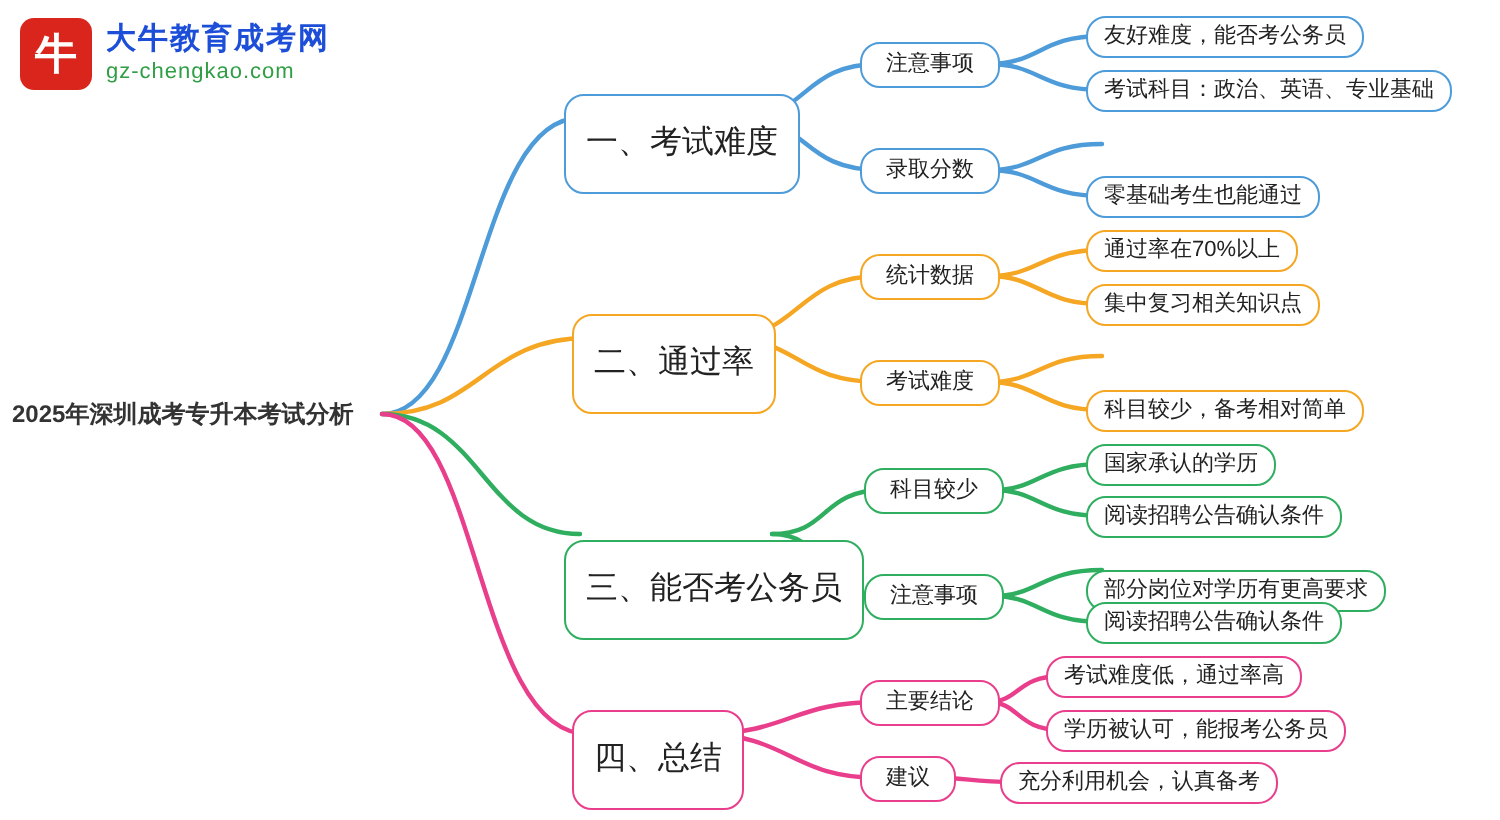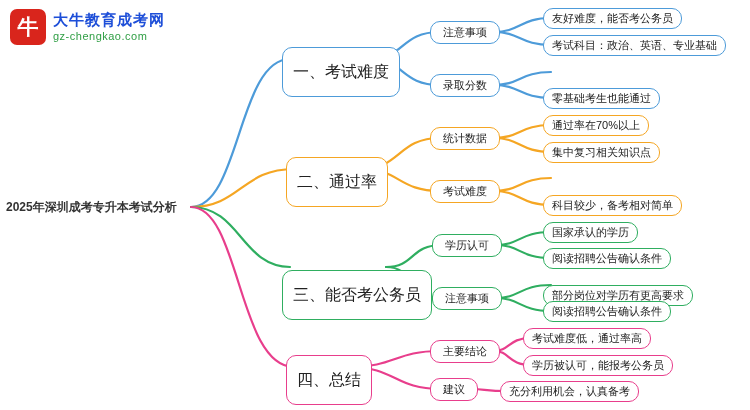--- a/index.html
+++ b/index.html
@@ -96,21 +96,21 @@
 
   <div class="node main b1" style="left:282px;top:47px;">一、考试难度</div>
   <div class="node main b2" style="left:286px;top:157px;">二、通过率</div>
   <div class="node main b3" style="left:282px;top:255px;margin-top:15px;">三、能否考公务员</div>
   <div class="node main b4" style="left:286px;top:355px;">四、总结</div>
 
   <div class="node sub b1" style="left:430px;top:21px;">注意事项</div>
   <div class="node sub b1" style="left:430px;top:74px;">录取分数</div>
   <div class="node sub b2" style="left:430px;top:127px;">统计数据</div>
   <div class="node sub b2" style="left:430px;top:180px;">考试难度</div>
-  <div class="node sub b3" style="left:432px;top:234px;">学历认可</div>
+  <div class="node sub b3" style="left:432px;top:234px;">科目较少</div>
   <div class="node sub b3" style="left:432px;top:287px;">注意事项</div>
   <div class="node sub b4" style="left:430px;top:340px;">主要结论</div>
   <div class="node sub b4" style="left:430px;top:378px;">建议</div>
 
   <div class="node leaf b1" style="left:543px;top:8px;">友好难度，能否考公务员</div>
   <div class="node leaf b1" style="left:543px;top:35px;">考试科目：政治、英语、专业基础</div>
   <div class="node leaf b1" style="left:543px;top:88px;">零基础考生也能通过</div>
 
   <div class="node leaf b2" style="left:543px;top:115px;">通过率在70%以上</div>
   <div class="node leaf b2" style="left:543px;top:142px;">集中复习相关知识点</div>

